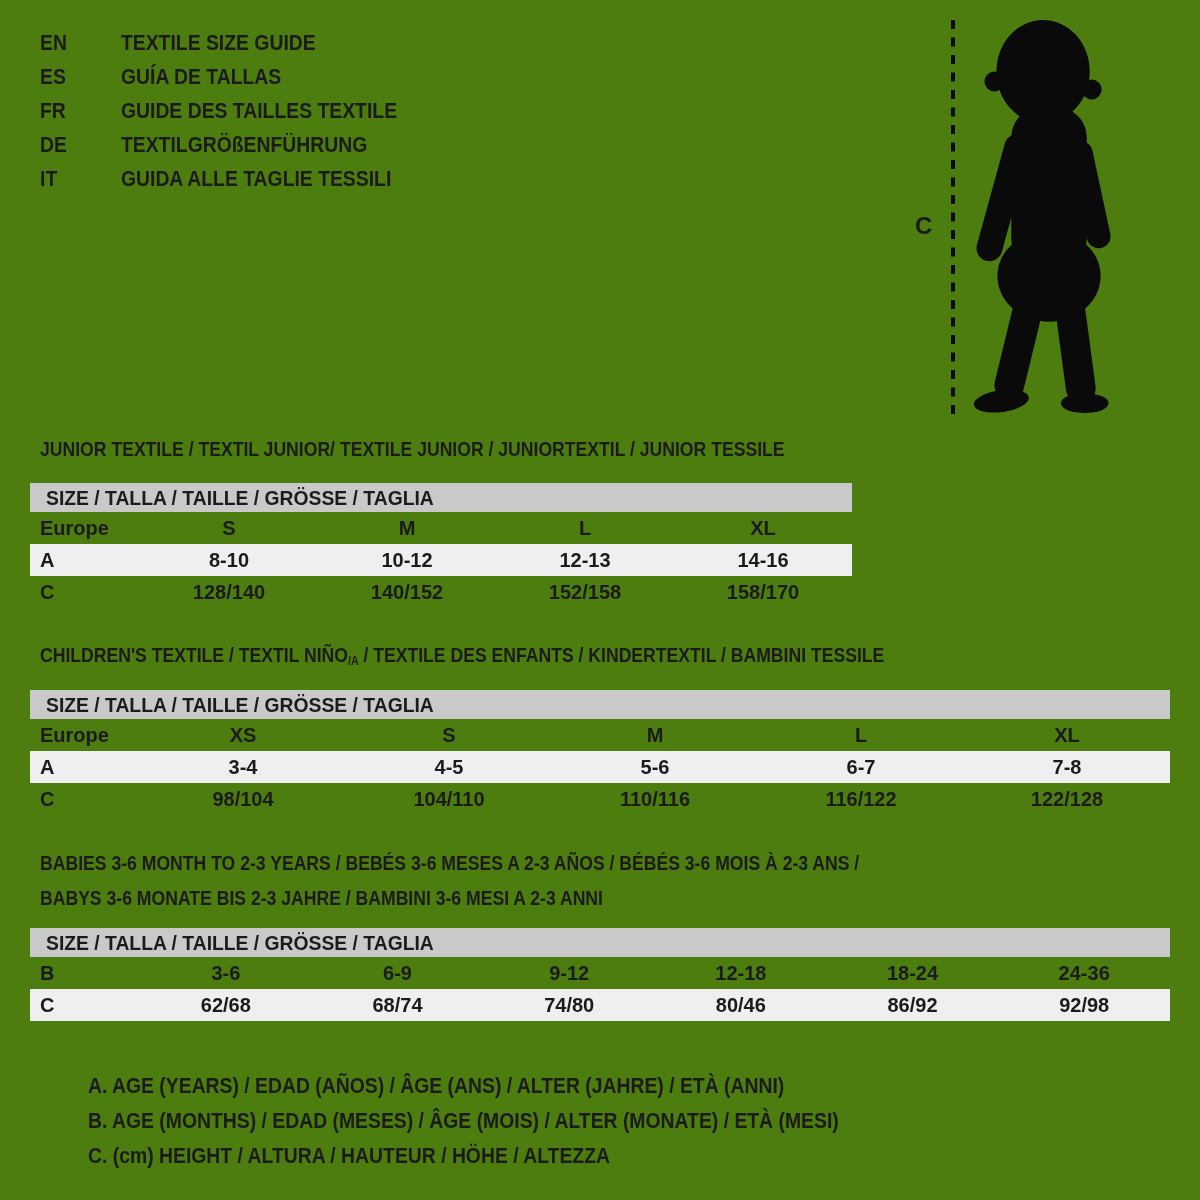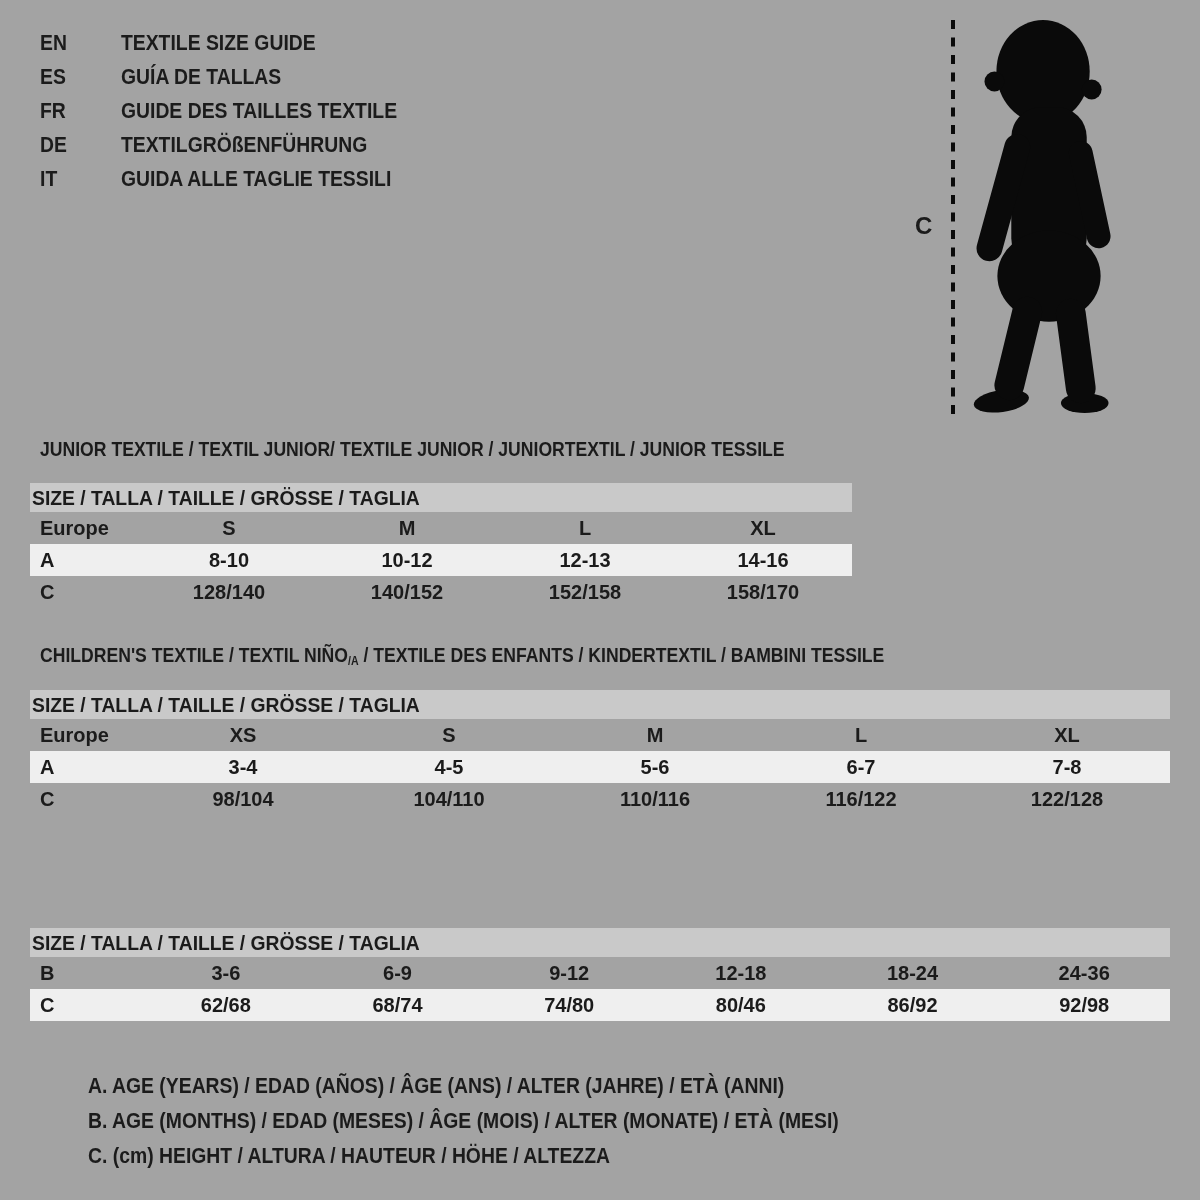--- a/index.html
+++ b/index.html
@@ -1,21 +1,21 @@
 <!DOCTYPE html>
 <html><head>
 <meta charset="utf-8">
 <style>
   * { margin: 0; padding: 0; box-sizing: border-box; }
   html, body { background: #fefefe; }
   .canvas {
     position: relative;
     width: 1200px;
     height: 1200px;
-    background: #a3a3a3;
+    background: #4d7c0f;
     font-family: "Liberation Sans", sans-serif;
     color: #1b1b1b;
     overflow: hidden;
   }
   .condense {
     display: inline-block;
     transform: scaleX(0.88);
     transform-origin: 0 50%;
     white-space: nowrap;
   }
@@ -28,21 +28,21 @@
   .figure { position: absolute; left: 905px; top: 8px; width: 295px; height: 418px; }
   .c-label { position: absolute; left: 10px; top: 204px; font-size: 24px; font-weight: 700; }
   .dash-line { position: absolute; left: 42px; top: 8px; }
   .silhouette { position: absolute; left: 58px; top: 8px; }
   
   .sec-title { position: absolute; left: 40px; font-size: 20px; font-weight: 700; line-height: 35px; white-space: nowrap; }
   .sub { font-size: 0.6em; vertical-align: -0.25em; }
   
   .tbl { position: absolute; left: 30px; }
   .tbl-head { background: #c9c9c9; height: 29px; display: flex; align-items: center;
-              padding-left: 2px; font-size: 21px; font-weight: 700; }
+              padding-left: 16px; font-size: 21px; font-weight: 700; }
   .tbl-head .condense { transform: scaleX(0.92); }
   .trow { display: flex; height: 32px; align-items: center; font-size: 20px; font-weight: 700; }
   .trow.shaded { background: #efefef; }
   .tlabel { width: 110px; padding-left: 10px; flex: none; }
   .tcell { flex: 1; text-align: center; }
   .w-junior { width: 822px; }
   .w-wide { width: 1140px; }
   
   .legend { position: absolute; left: 40px; top: 1068px; }
   .legend div { height: 35px; line-height: 35px; font-size: 22px; font-weight: 700; margin-left: 48px; }
@@ -150,20 +150,24 @@
     <div class="trow">
       <div class="tlabel">C</div>
       <div class="tcell">98/104</div>
       <div class="tcell">104/110</div>
       <div class="tcell">110/116</div>
       <div class="tcell">116/122</div>
       <div class="tcell">122/128</div>
     </div>
   </div>
 
+  <h2 class="sec-title" style="top:846px;">
+    <span class="condense">BABIES 3-6 MONTH TO 2-3 YEARS / BEBÉS 3-6 MESES A 2-3 AÑOS / BÉBÉS 3-6 MOIS À 2-3 ANS /</span><br>
+    <span class="condense">BABYS 3-6 MONATE BIS 2-3 JAHRE / BAMBINI 3-6 MESI A 2-3 ANNI</span>
+  </h2>
   <div class="tbl w-wide" style="top:928px;">
     <div class="tbl-head">
       <span class="condense">SIZE / TALLA / TAILLE / GRÖSSE / TAGLIA</span>
     </div>
     <div class="trow">
       <div class="tlabel">B</div>
       <div class="tcell">3-6</div>
       <div class="tcell">6-9</div>
       <div class="tcell">9-12</div>
       <div class="tcell">12-18</div>

